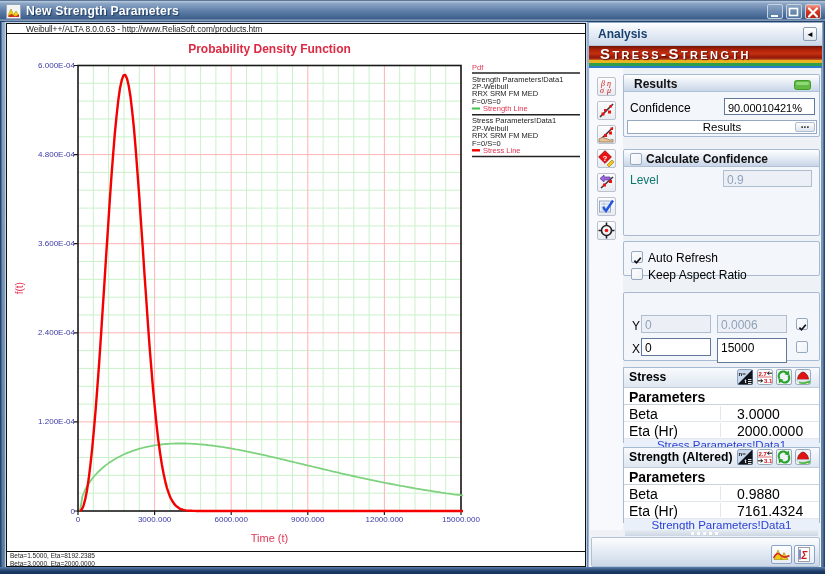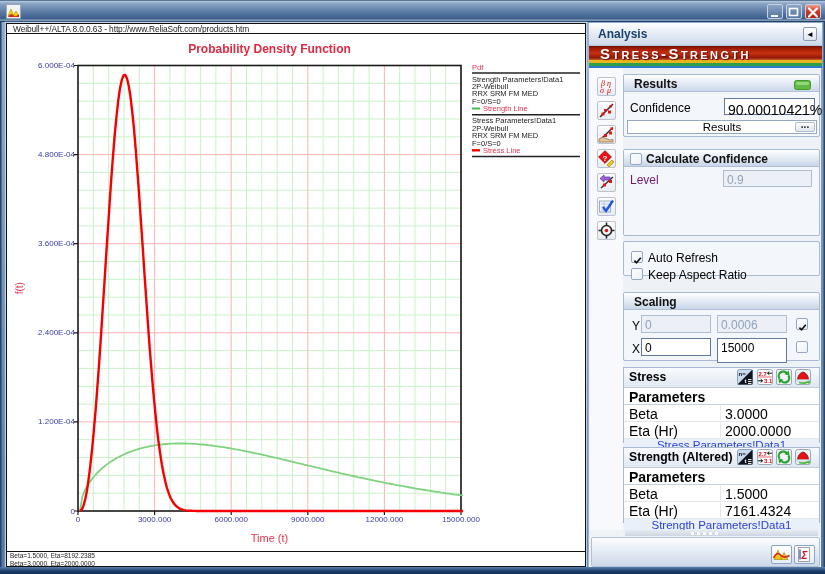--- a/index.html
+++ b/index.html
@@ -7,21 +7,21 @@
  background:linear-gradient(180deg,#24486f 0%,#b4c5da 6%,#8aa4c4 16%,#5f7fa9 50%,#3c5e8a 86%,#9db1c9 92%,#25476f 97%,#16365e 100%)}
 #titleico{position:absolute;left:6px;top:4px;width:15px;height:15px;background:#f4f4f4;border:1px solid #9aa7b8;border-radius:1px}
 #titletxt{position:absolute;left:26px;top:4px;font-size:12.2px;font-weight:bold;color:#fff;text-shadow:1px 1px 1px #1b3a5e;letter-spacing:0.2px}
 .tbtn{position:absolute;top:4px;width:16px;height:15px;border-radius:2px;border:1px solid #c5d2e2}
 #btnmin{left:767px;background:linear-gradient(180deg,#8ba4c2,#51749f)}
 #btnmax{left:786px;background:linear-gradient(180deg,#8ba4c2,#51749f)}
 #btncls{left:805px;background:linear-gradient(180deg,#f0a090,#d43a28 45%,#b02210)}
 #frame-b{position:absolute;left:0;top:567px;width:825px;height:7px;background:linear-gradient(180deg,#5d7fae,#1c3c66 60%,#12305a)}
 
 #chartwin{position:absolute;left:6px;top:23px;width:580px;height:544px;background:#fff;border:1px solid #111;box-shadow:0 0 0 1.2px rgba(205,220,238,0.85)}
-#chead{position:absolute;left:0;top:0;width:578px;height:10px;border-bottom:1px solid #111;font-size:8.4px;color:#222;line-height:10px;padding-left:6px;letter-spacing:-0.1px;white-space:nowrap}
+#chead{position:absolute;left:0;top:0;width:578px;height:10px;border-bottom:1px solid #111;font-size:8.4px;color:#222;line-height:10px;padding-left:19px;letter-spacing:-0.1px;white-space:nowrap}
 #cstatus{position:absolute;left:0;top:527px;width:578px;height:15px;border-top:1px solid #111;font-size:6.5px;color:#222}
 #cstatus div{height:7.5px;line-height:7.6px;padding-left:3px}
 
 #panel{position:absolute;left:588px;top:23px;width:233px;height:544px;background:#eef2f7;border-left:1px solid #9db4d2}
 #anhdr{position:absolute;left:0;top:0;width:233px;height:23px;background:linear-gradient(180deg,#fdfeff,#cdd9ea);border-bottom:1px solid #b5c4d8}
 #anhdr span{position:absolute;left:9px;top:4px;font-size:12px;font-weight:bold;color:#17406f}
 #anbtn{position:absolute;right:5px;top:4px;width:14px;height:14px;border:1px solid #8a9ab0;border-radius:2px;background:linear-gradient(180deg,#fff,#dde5ef);font-size:8px;text-align:center;line-height:13px;color:#000}
 #banner{position:absolute;left:0;top:23px;width:233px;height:22px}
 #banner .red{position:absolute;left:0;top:0;width:233px;height:14px;background:linear-gradient(180deg,#731306 0%,#a82008 25%,#c5300f 52%,#98190a 82%,#a53d16 93%,#d06a2a 100%)}
 #banner .s1{position:absolute;left:0;top:14px;width:233px;height:3px;background:#e9b41d}
@@ -33,34 +33,35 @@
 .grp{position:absolute;left:34px;width:197px;background:#f3f6fb;border:1px solid #a6bad4;border-radius:2px}
 .ghdr{height:17px;background:linear-gradient(180deg,#feffff,#c9d6e8);border-bottom:1px solid #b0c0d6;border-radius:2px 2px 0 0;font-size:12px;font-weight:bold;color:#111;padding:2px 0 0 10px}
 .lbl{position:absolute;font-size:12px;color:#000}
 .inp{position:absolute;background:#fff;border:1px solid #61789b;font-size:12px;color:#000;padding:2px 0 0 3px}
 .inpd{position:absolute;background:#eceff5;border:1px solid #aebecf;font-size:12px;color:#8fa3bb;padding:2px 16px 0 3px}
 .cb{position:absolute;width:12px;height:12px;background:linear-gradient(135deg,#fcfdfe,#eef1f6);border:1px solid #96a8c0;border-radius:2px}
 .tbl{position:absolute;left:34px;width:197px;background:#fff;border:1px solid #a6bad4}
 .thdr{position:relative;height:20px;background:linear-gradient(180deg,#f8fafd,#dfe7f1);border-bottom:1px solid #c2cdda;font-size:12.2px;font-weight:bold;color:#000;padding:2px 0 0 5px}
 .trow{position:relative;height:17px;border-bottom:1px solid #e2e7ee;font-size:14px;color:#000}
 .trow .c1{position:absolute;left:5px;top:0.5px}
-.trow .c2{position:absolute;left:100px;top:0.5px;border-left:1px solid #e2e7ee;padding-left:4px;height:14px;left:96px}
+.trow .c2{position:absolute;left:100px;top:0.5px;border-left:1px solid #e2e7ee;padding-left:16px;height:14px;left:96px}
 .tlink{position:relative;height:13px;background:#eaf0f9;font-size:11.5px;color:#2a3fd4;text-align:center;text-decoration:underline}
 #botbar{position:absolute;left:2px;top:514px;width:229px;height:30px;background:linear-gradient(180deg,#fcfdfe,#ccd8e8);border:1px solid #b2c2d6;border-radius:2px}
 .ticn{position:absolute;top:1px;width:16px;height:16px}
 .bbtn{position:absolute;top:7px;width:21px;height:19px;background:linear-gradient(180deg,#fff,#e7ecf3);border:1px solid #8aa4c8;border-radius:2px}
 </style></head>
 <body>
 <div id="win">
  <div id="titlebar">
   <div id="titleico"><svg width="13" height="13" viewBox="0 0 13 13">
           <polygon points="1,10 4,3 7,10" fill="#f5d800" stroke="#8a7a00" stroke-width="0.5"></polygon>
           <polygon points="6,10 9,5 12,10" fill="#f5d800" stroke="#8a7a00" stroke-width="0.5"></polygon>
           <path d="M1 11 Q4 6 6 9 T12 8 L12 11 Z" fill="#d42a20"></path>
         </svg></div>
+  <div id="titletxt">New Strength Parameters</div>
   <div class="tbtn" id="btnmin"><svg width="14" height="13">
           <rect x="3" y="9" width="7" height="2" fill="#fff"></rect>
         </svg></div>
   <div class="tbtn" id="btnmax"><svg width="14" height="13">
           <rect x="2.5" y="2.5" width="8" height="7" fill="none" stroke="#fff" stroke-width="1.6"></rect>
         </svg></div>
   <div class="tbtn" id="btncls"><svg width="14" height="13">
           <path d="M3 2.5 L11 10.5 M11 2.5 L3 10.5" stroke="#fff" stroke-width="2.2" stroke-linecap="round"></path>
         </svg></div>
  </div>
@@ -163,39 +164,38 @@
           <circle cx="8.5" cy="8.5" r="5" fill="none" stroke="#222" stroke-width="1.6"></circle>
           <circle cx="8.5" cy="8.5" r="1.8" fill="#e11"></circle>
           <path d="M8.5 0.5 L8.5 4 M8.5 13 L8.5 16.5 M0.5 8.5 L4 8.5 M13 8.5 L16.5 8.5" stroke="#222" stroke-width="1.6"></path>
         </svg></div>
   <div class="grp" id="gresults" style="top:51px;height:63px">
     <div class="ghdr">Results<svg width="17" height="11" viewBox="0 0 17 11" style="position:absolute;right:8px;top:5px">
             <rect x="0.5" y="0.5" width="16" height="9" rx="2" fill="#62ba46" stroke="#3f9a28"></rect>
             <rect x="2" y="2" width="13" height="3" rx="1.5" fill="#90d878"></rect>
           </svg></div>
     <div class="lbl" style="left:6px;top:26px">Confidence</div>
-    <div class="inp" style="left:100px;top:23px;width:91px;height:17px;font-size:14px;padding-top:3px">90.00010421%</div>
+    <div class="inp" style="left:100px;top:23px;width:91px;height:17px;font-size:11px;padding-top:3px">90.00010421%</div>
     <div style="position:absolute;left:3px;top:45px;width:190px;height:14px;background:#fff;border:1px solid #96a8c2;font-size:11.5px;text-align:center;line-height:13px">Results<span style="position:absolute;right:1px;top:1px;width:20px;height:10px;background:linear-gradient(180deg,#fdfdfd,#dfe5ee);border:1px solid #aebecf;border-radius:2px;font-size:10px;line-height:4px;font-weight:bold;color:#222;text-align:center">...</span></div>
   </div>
   <div class="grp" id="gconf" style="top:126px;height:87px">
     <div class="ghdr" style="padding-left:22px">Calculate Confidence</div>
     <div class="cb" style="left:6px;top:2.5px"></div>
-    <div class="lbl" style="left:6px;top:23px;color:#701a75">Level</div>
+    <div class="lbl" style="left:6px;top:23px;color:#0f766e">Level</div>
     <div class="inpd" style="left:99px;top:20px;width:89px;height:17px">0.9</div>
   </div>
   <div class="grp" id="gauto" style="top:218px;height:35px">
     <div class="cb" style="left:7px;top:9px"><svg width="11" height="11" viewBox="0 0 11 11">
             <path d="M2.4 5.6 L4.5 7.8 L8.8 2.8" stroke="#111" stroke-width="1.7" fill="none"></path>
           </svg></div>
     <div class="lbl" style="left:24px;top:9px">Auto Refresh</div>
     <div class="cb" style="left:7px;top:26px"></div>
     <div class="lbl" style="left:24px;top:26px">Keep Aspect Ratio</div>
   </div>
   <div class="grp" id="gscale" style="top:269px;height:69px">
-    <div class="ghdr">Scaling</div>
     <div class="lbl" style="left:8px;top:26px">Y</div>
     <div class="inpd" style="left:17px;top:22px;width:70px;height:18px">0</div>
     <div class="inpd" style="left:93px;top:22px;width:70px;height:18px">0.0006</div>
     <div class="cb" style="left:172px;top:25px"><svg width="11" height="11" viewBox="0 0 11 11">
             <path d="M2.4 5.6 L4.5 7.8 L8.8 2.8" stroke="#111" stroke-width="1.7" fill="none"></path>
           </svg></div>
     <div class="lbl" style="left:8px;top:49px">X</div>
     <div class="inp" style="left:17px;top:45px;width:70px;height:18px">0</div>
     <div class="inp" style="left:93px;top:45px;width:70px;height:25px">15000</div>
     <div class="cb" style="left:172px;top:48px"></div>
@@ -265,21 +265,21 @@
               <path d="M2.5 10.5 Q3 4.5 8 3 Q13 4.5 13.5 10.5 Z" fill="#e01414" stroke="#8a0c0c" stroke-width="0.8"></path>
               <rect x="2" y="10.5" width="12" height="1.6" fill="#f3f6fa" stroke="#aab" stroke-width="0.5"></rect>
               <path d="M4 13.5 Q9 15 13 13" stroke="#48b838" stroke-width="1.8" fill="none"></path>
               <polygon points="15.5,11.5 14.2,15.3 11.5,12.8" fill="#48b838"></polygon>
             </svg></span></div>
     <div class="trow" style="font-weight:bold;border-bottom:1px solid #c9d2de">
           <span class="c1">Parameters</span>
         </div>
     <div class="trow">
           <span class="c1">Beta</span>
-          <span class="c2">1.5000</span>
+          <span class="c2">0.9880</span>
         </div>
     <div class="trow">
           <span class="c1">Eta (Hr)</span>
           <span class="c2">7161.4324</span>
         </div>
     <div class="tlink">Strength Parameters!Data1</div>
   </div>
   <div style="position:absolute;left:36px;top:507px;width:193px;height:6px;background:linear-gradient(180deg,#e6ebf2,#ccd6e3)"></div>
   <div style="position:absolute;left:102px;top:509px;display:flex;gap:3.5px">
         <span style="width:2.5px;height:2.5px;background:#fdfdfe"></span>

